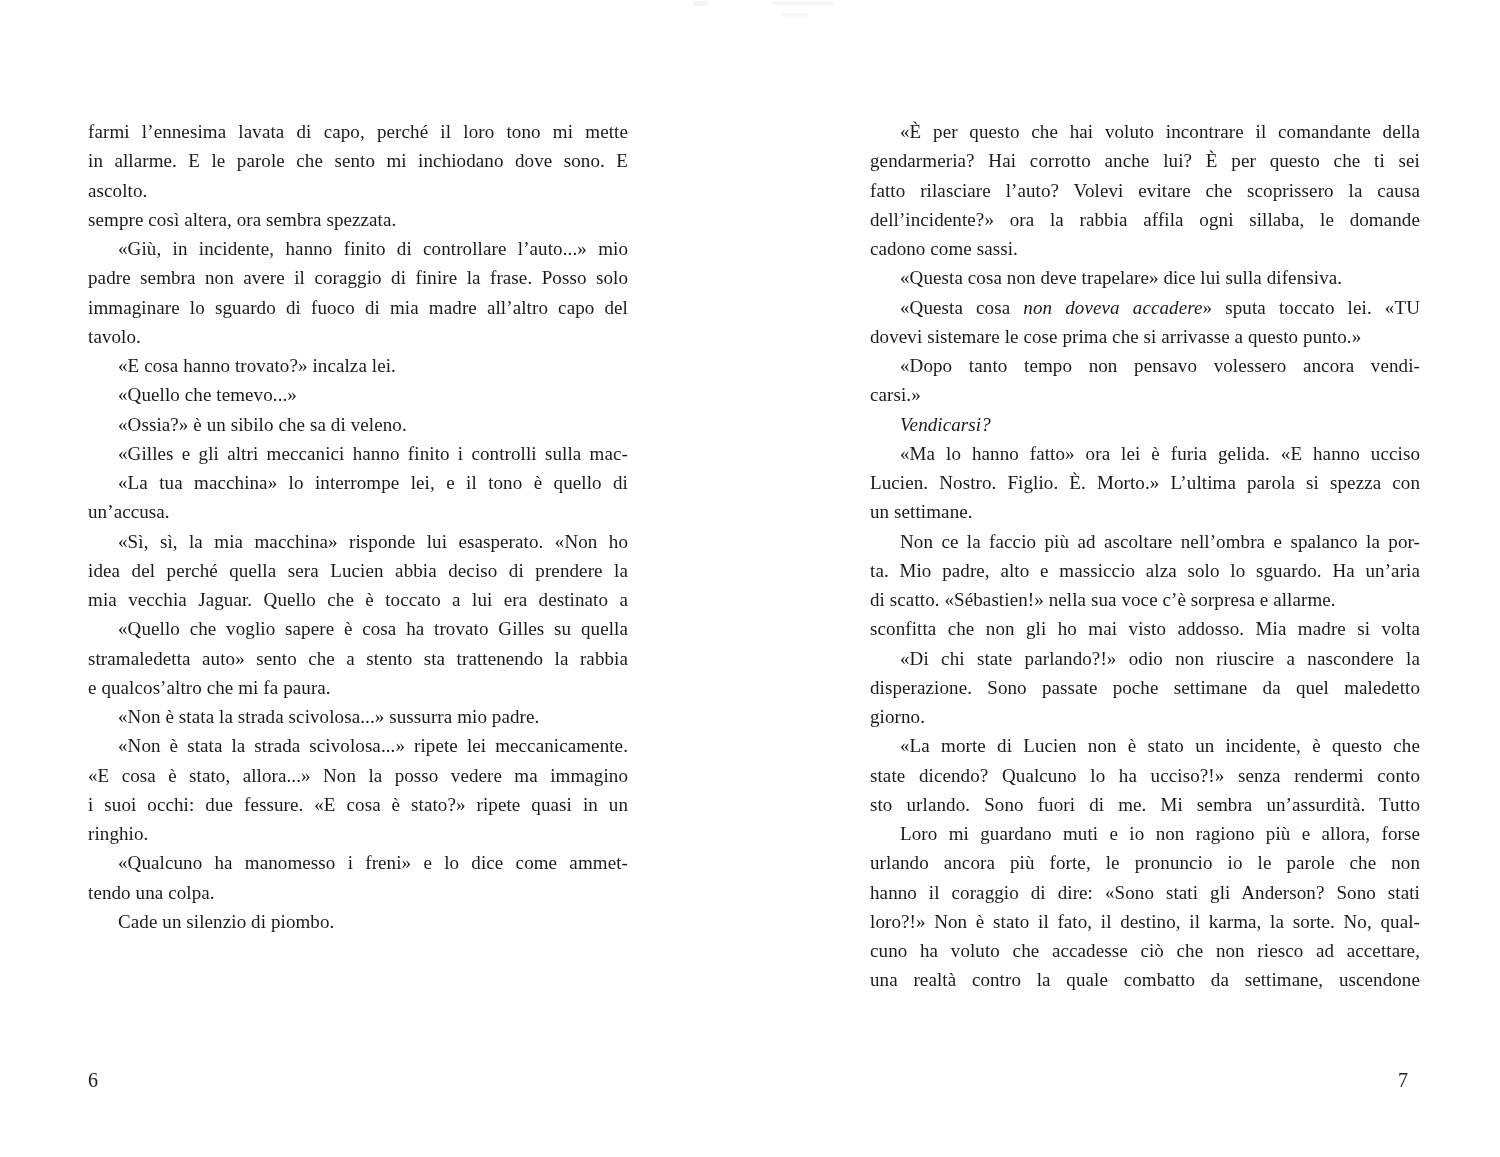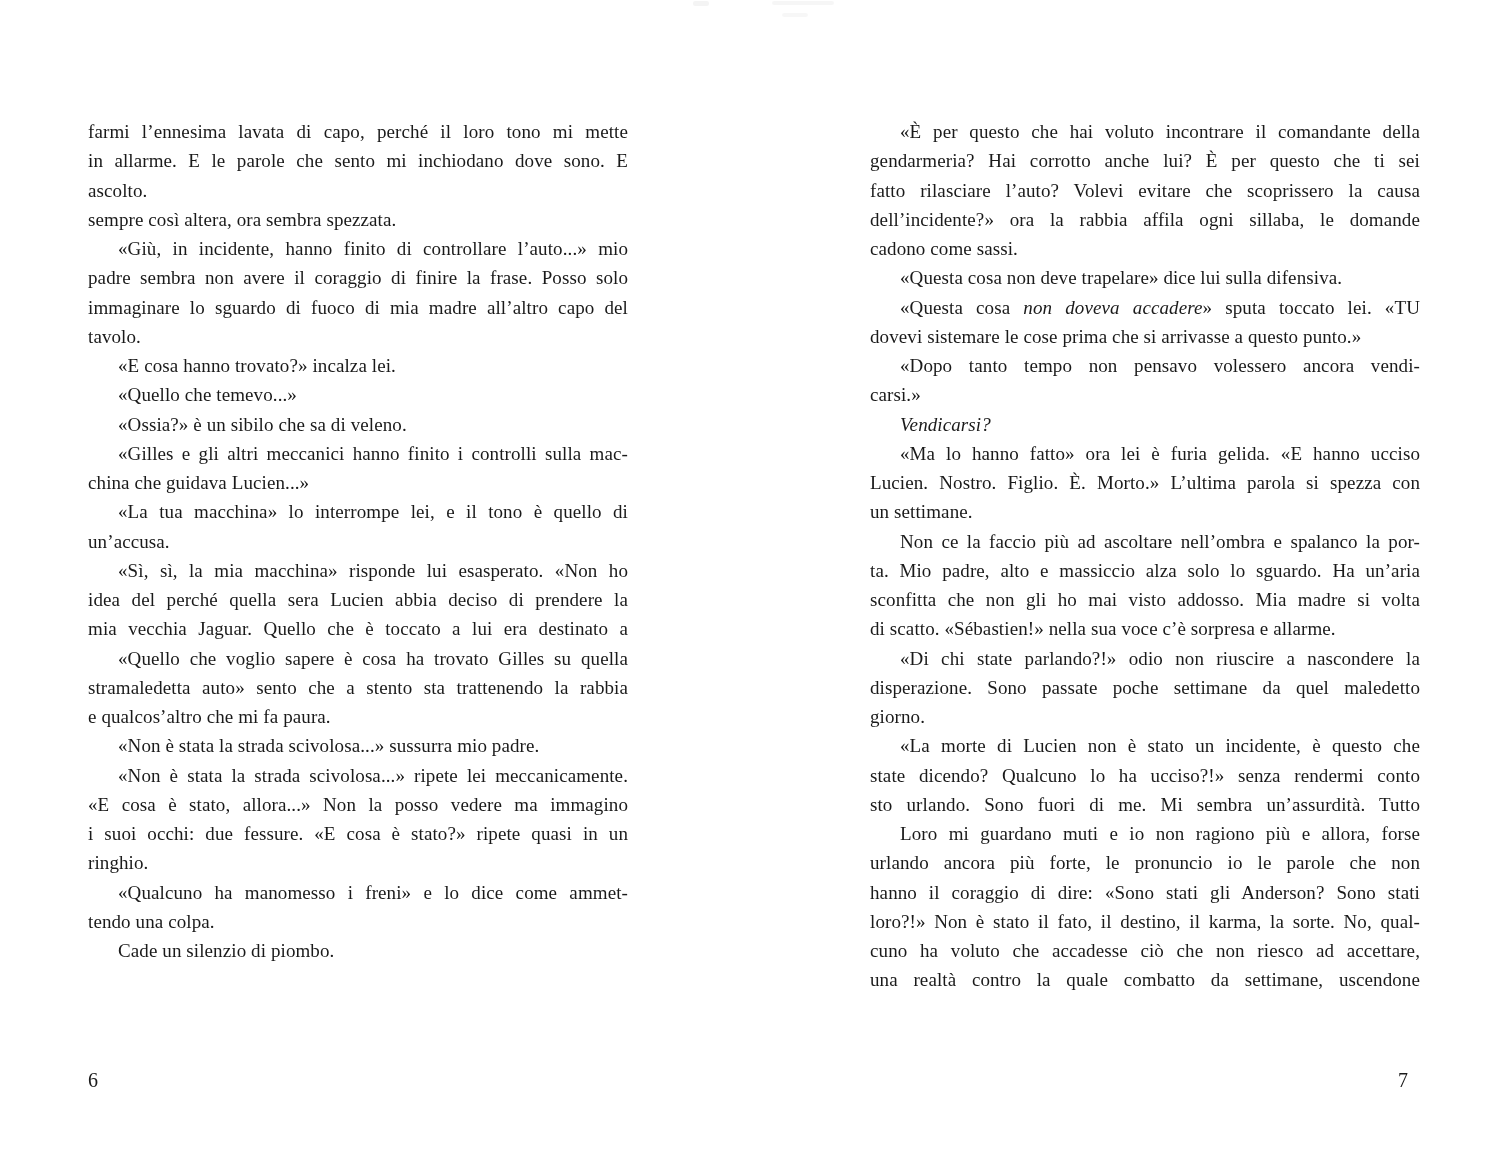--- a/index.html
+++ b/index.html
@@ -65,21 +65,20 @@
       <div class="line"><span>ascolto.</span></div>
       <div class="line"><span>sempre così altera, ora sembra spezzata.</span></div>
       <div class="line just ind"><span>«Giù, in incidente, hanno finito di controllare l’auto...» mio</span></div>
       <div class="line just"><span>padre sembra non avere il coraggio di finire la frase. Posso solo</span></div>
       <div class="line just"><span>immaginare lo sguardo di fuoco di mia madre all’altro capo del</span></div>
       <div class="line"><span>tavolo.</span></div>
       <div class="line ind"><span>«E cosa hanno trovato?» incalza lei.</span></div>
       <div class="line ind"><span>«Quello che temevo...»</span></div>
       <div class="line ind"><span>«Ossia?» è un sibilo che sa di veleno.</span></div>
       <div class="line just ind"><span>«Gilles e gli altri meccanici hanno finito i controlli sulla mac-</span></div>
-      <div class="line"><span>china che guidava Lucien...»</span></div>
       <div class="line just ind"><span>«La tua macchina» lo interrompe lei, e il tono è quello di</span></div>
       <div class="line"><span>un’accusa.</span></div>
       <div class="line just ind"><span>«Sì, sì, la mia macchina» risponde lui esasperato. «Non ho</span></div>
       <div class="line just"><span>idea del perché quella sera Lucien abbia deciso di prendere la</span></div>
       <div class="line just"><span>mia vecchia Jaguar. Quello che è toccato a lui era destinato a</span></div>
       <div class="line just ind"><span>«Quello che voglio sapere è cosa ha trovato Gilles su quella</span></div>
       <div class="line just"><span>stramaledetta auto» sento che a stento sta trattenendo la rabbia</span></div>
       <div class="line"><span>e qualcos’altro che mi fa paura.</span></div>
       <div class="line ind"><span>«Non è stata la strada scivolosa...» sussurra mio padre.</span></div>
       <div class="line just ind"><span>«Non è stata la strada scivolosa...» ripete lei meccanicamente.</span></div>
@@ -104,22 +103,22 @@
       <div class="line just ind"><span>«Questa cosa </span><i>non doveva accadere</i><span>» sputa toccato lei. «TU</span></div>
       <div class="line"><span>dovevi sistemare le cose prima che si arrivasse a questo punto.»</span></div>
       <div class="line just ind"><span>«Dopo tanto tempo non pensavo volessero ancora vendi-</span></div>
       <div class="line"><span>carsi.»</span></div>
       <div class="line ind"><i>Vendicarsi?</i></div>
       <div class="line just ind"><span>«Ma lo hanno fatto» ora lei è furia gelida. «E hanno ucciso</span></div>
       <div class="line just"><span>Lucien. Nostro. Figlio. È. Morto.» L’ultima parola si spezza con</span></div>
       <div class="line"><span>un settimane.</span></div>
       <div class="line just ind"><span>Non ce la faccio più ad ascoltare nell’ombra e spalanco la por-</span></div>
       <div class="line just"><span>ta. Mio padre, alto e massiccio alza solo lo sguardo. Ha un’aria</span></div>
+      <div class="line"><span>di scatto. «Sébastien!» nella sua voce c’è sorpresa e allarme.</span></div>
       <div class="line just"><span>sconfitta che non gli ho mai visto addosso. Mia madre si volta</span></div>
-      <div class="line"><span>di scatto. «Sébastien!» nella sua voce c’è sorpresa e allarme.</span></div>
       <div class="line just ind"><span>«Di chi state parlando?!» odio non riuscire a nascondere la</span></div>
       <div class="line just"><span>disperazione. Sono passate poche settimane da quel maledetto</span></div>
       <div class="line"><span>giorno.</span></div>
       <div class="line just ind"><span>«La morte di Lucien non è stato un incidente, è questo che</span></div>
       <div class="line just"><span>state dicendo? Qualcuno lo ha ucciso?!» senza rendermi conto</span></div>
       <div class="line just"><span>sto urlando. Sono fuori di me. Mi sembra un’assurdità. Tutto</span></div>
       <div class="line just ind"><span>Loro mi guardano muti e io non ragiono più e allora, forse</span></div>
       <div class="line just"><span>urlando ancora più forte, le pronuncio io le parole che non</span></div>
       <div class="line just"><span>hanno il coraggio di dire: «Sono stati gli Anderson? Sono stati</span></div>
       <div class="line just"><span>loro?!» Non è stato il fato, il destino, il karma, la sorte. No, qual-</span></div>

